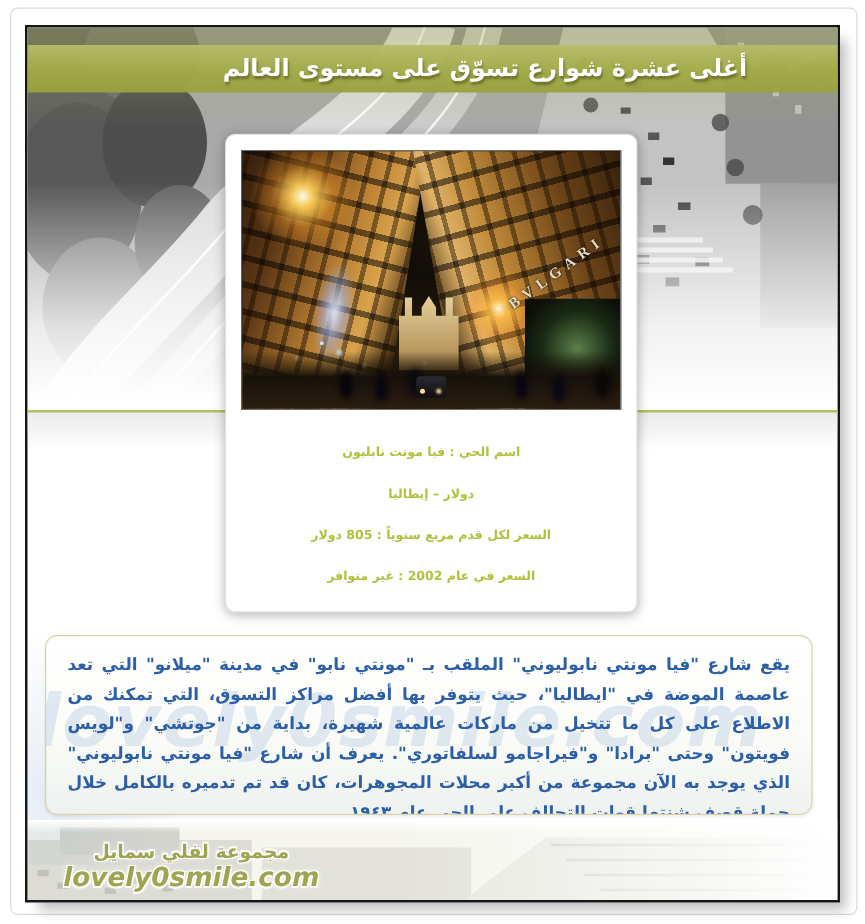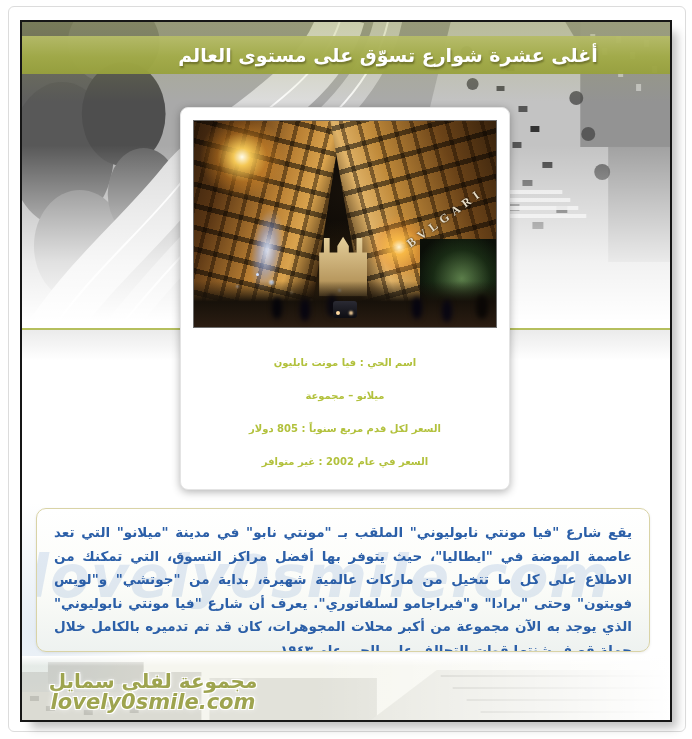--- a/index.html
+++ b/index.html
@@ -99,21 +99,21 @@
     border:1px solid var(--description-border);border-radius:10px;overflow:hidden;
     box-shadow:0 1px 3px rgba(0,0,0,0.08);}
   .desc-watermark{position:absolute;left:-8px;top:34px;width:100%;white-space:nowrap;
     font-style:italic;font-weight:bold;font-size:58px;letter-spacing:1px;
     color:rgba(125,160,210,0.22);pointer-events:none;}
   .desc-text{position:relative;direction:rtl;text-align:justify;color:var(--description-text);
     font-weight:bold;font-size:13.5px;line-height:23.5px;padding:12px 17px 8px 17px;}
 
   
   .footer-mark{position:absolute;left:26px;top:650px;width:210px;text-align:center;z-index:4;}
-  .footer-ar{direction:rtl;color:var(--footer-text);font-weight:bold;font-size:20px;line-height:19px;
+  .footer-ar{direction:rtl;color:var(--footer-text);font-weight:bold;font-size:15px;line-height:19px;
     text-shadow:-1px -1px 0 #fff,1px -1px 0 #fff,-1px 1px 0 #fff,1px 1px 0 #fff,0 0 5px #fff;}
   .footer-en{color:var(--footer-text);font-weight:bold;font-style:italic;font-size:21px;line-height:23px;
     text-shadow:-1px -1px 0 #fff,1px -1px 0 #fff,-1px 1px 0 #fff,1px 1px 0 #fff,0 0 6px #fff;}
 </style>
 </head>
 <body>
 
 <div class="page">
   <div class="page-edge"></div>
 
@@ -253,21 +253,21 @@
         <div class="ph-sparkles"></div>
         <div class="ph-shopgreen"></div>
         <div class="ph-ground"></div>
         <div class="ph-people"></div>
         <div class="ph-car"></div>
         <div class="ph-car-lights"></div>
         <div class="bvlgari">BVLGARI</div>
       </div>
       <div class="card-lines">
         <div class="card-line">اسم الحي : فيا مونت نابليون</div>
-        <div class="card-line">ميلانو – مجموعة</div>
+        <div class="card-line">دولار – إيطاليا</div>
         <div class="card-line">السعر لكل قدم مربع سنوياً : 805 دولار</div>
         <div class="card-line">السعر في عام 2002 : غير متوافر</div>
       </div>
     </div>
 
     <div class="desc-box">
       <div class="desc-watermark">lovely0smile.com</div>
       <div class="desc-text">يقع شارع "فيا مونتي نابوليوني" الملقب بـ "مونتي نابو" في مدينة "ميلانو" التي تعد عاصمة الموضة في "ايطاليا"، حيث يتوفر بها أفضل مراكز التسوق، التي تمكنك من الاطلاع على كل ما تتخيل من ماركات عالمية شهيرة، بداية من "جوتشي" و"لويس فويتون" وحتى "برادا" و"فيراجامو لسلفاتوري". يعرف أن شارع "فيا مونتي نابوليوني" الذي يوجد به الآن مجموعة من أكبر محلات المجوهرات، كان قد تم تدميره بالكامل خلال حملة قصف شنتها قوات التحالف على الحي عام ١٩٤٣.</div>
     </div>
 

